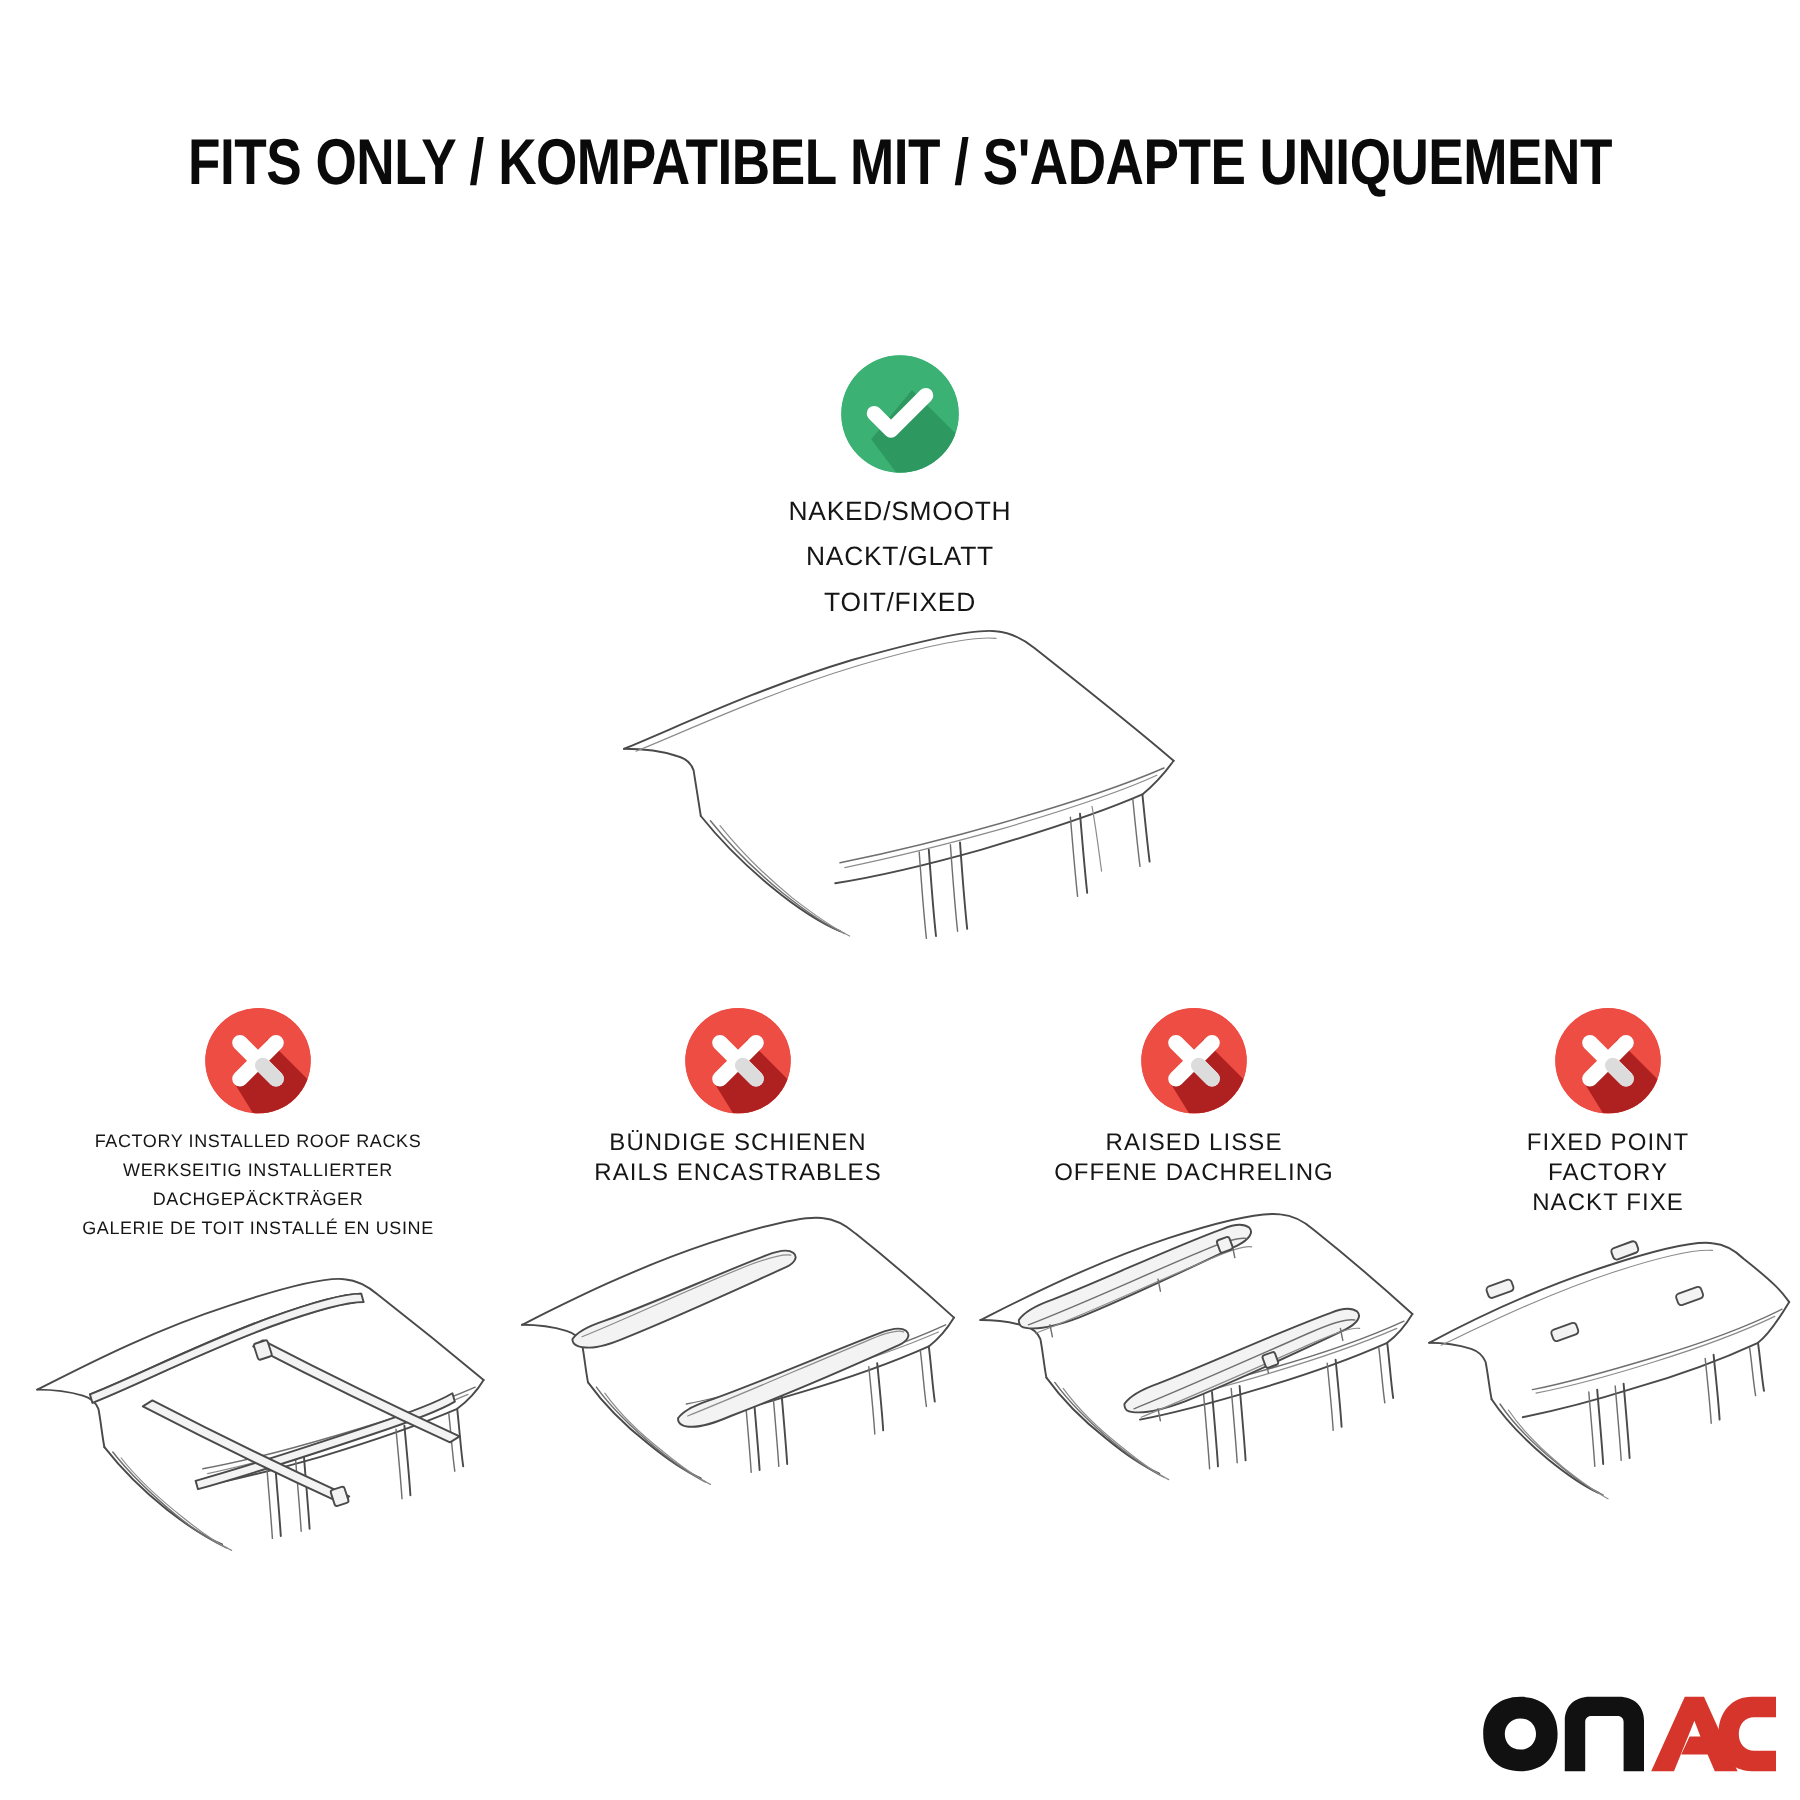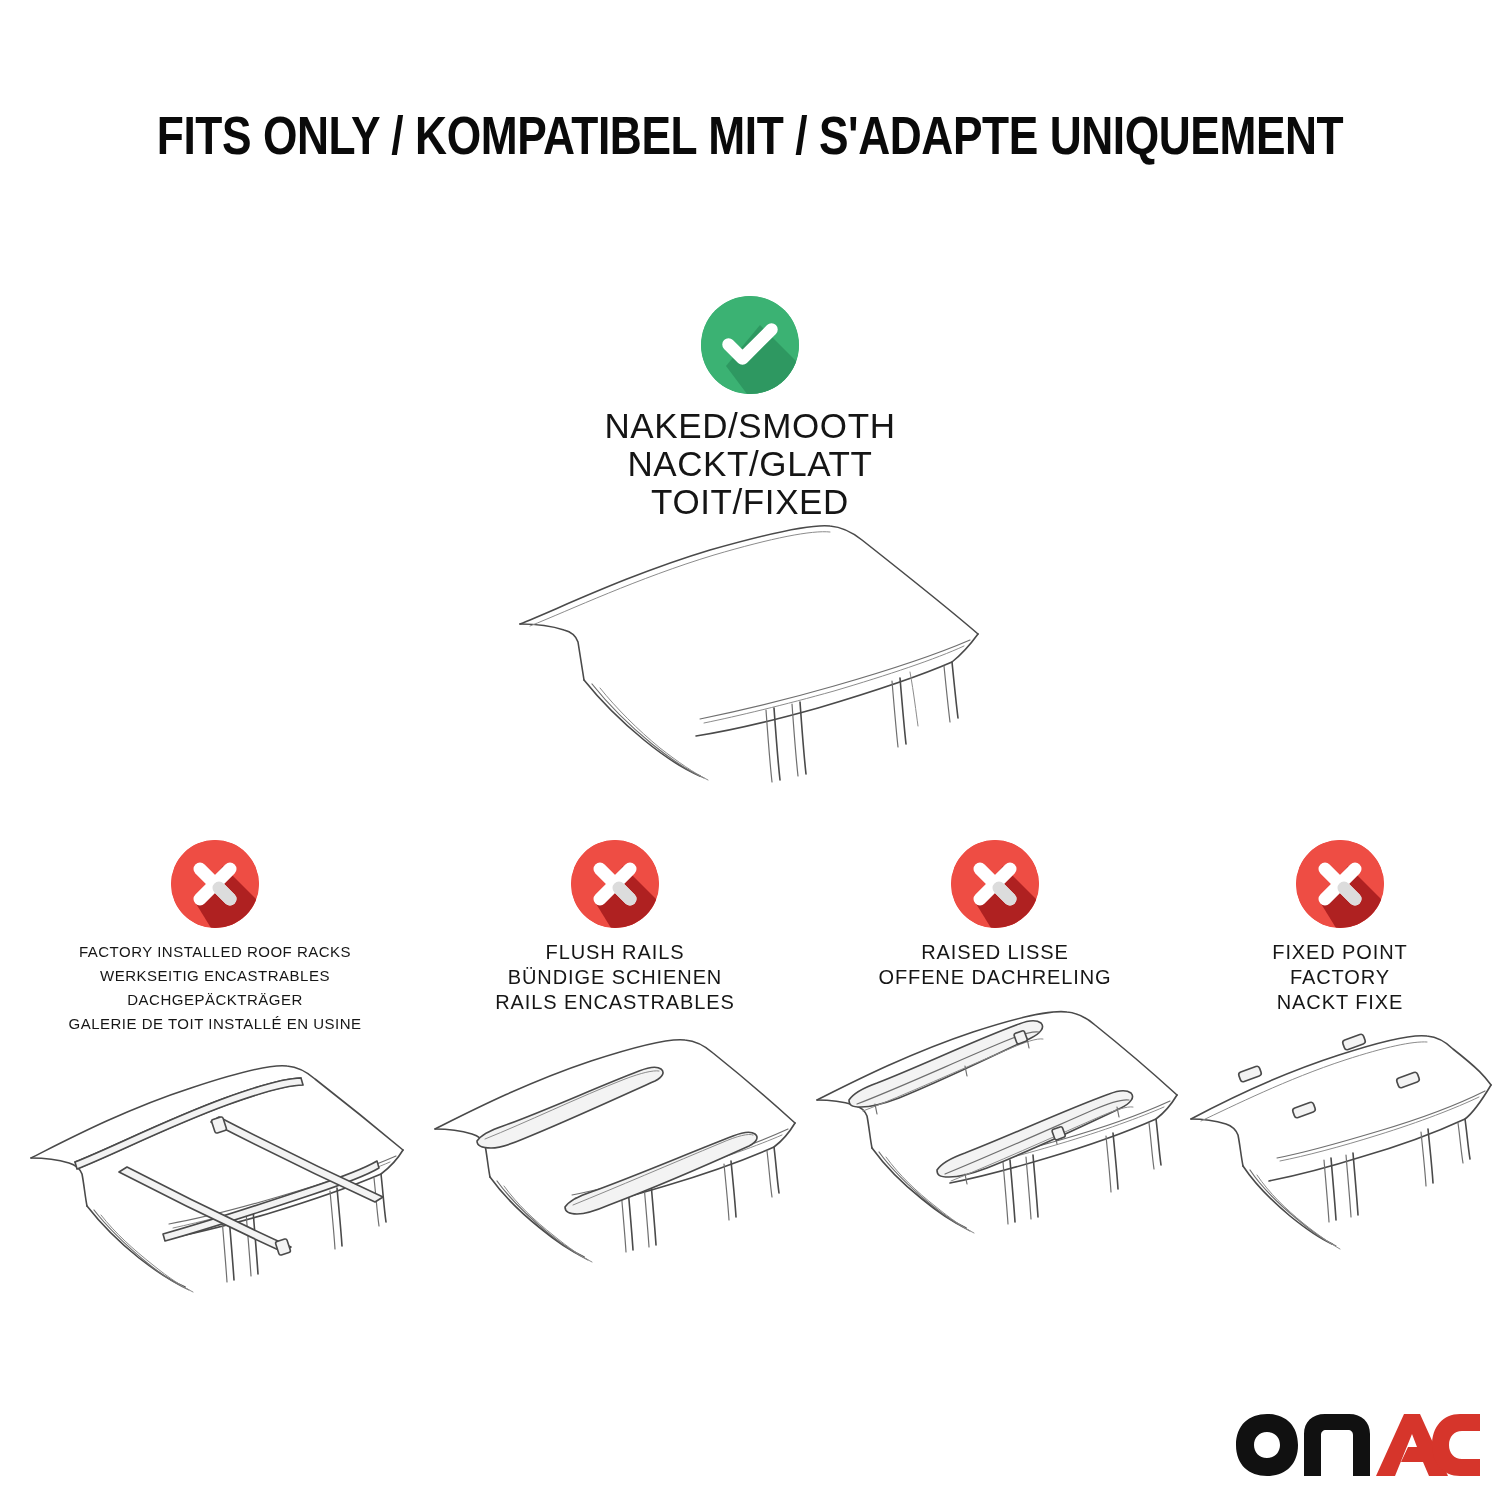--- a/index.html
+++ b/index.html
@@ -50,21 +50,21 @@
   }
   .check-badge {
     width: 98px;
     height: 98px;
     margin: 0 auto;
     background: #3bb273;
     border-radius: 50%;
   }
   .hero-labels {
     margin-top: 13px;
-    font-size: 35px;
+    font-size: 22px;
     line-height: 38px;
     letter-spacing: 0.6px;
     font-weight: 300;
     color: #151515;
   }
 
   .hero-art {
     position: absolute;
     left: 500px;
     top: 512px;
@@ -201,21 +201,21 @@
         <g stroke-linecap="round">
           <path d="M29 29 L59 59" stroke="#ffffff" stroke-width="13"></path>
           <path d="M59 29 L47 41" stroke="#ffffff" stroke-width="13"></path>
           <path d="M47 41 L29 59" stroke="#ffffff" stroke-width="13"></path>
           <path d="M48 48 L59 59" stroke="#dcdcdc" stroke-width="13"></path>
         </g>
       </svg>
     </div>
     <div class="col-labels">
       <div>FACTORY INSTALLED ROOF RACKS</div>
-      <div>WERKSEITIG ENCASTRABLES</div>
+      <div>WERKSEITIG INSTALLIERTER</div>
       <div>DACHGEPÄCKTRÄGER</div>
       <div>GALERIE DE TOIT INSTALLÉ EN USINE</div>
     </div>
     <div class="col-art">
       <svg width="400" height="250" viewBox="0 0 400 250" aria-hidden="true">
 
         <path class="ln" d="M16 108 C48 92 108 60 176 38 C224 22 256 14 272 16 C284 17 292 22 300 29 C332 54 364 80 388 100"></path>
         <path class="ln" d="M388 100 C382 110 374 118 366 124 C338 136 298 150 252 164 C210 176 172 185 150 189"></path>
         <path class="ln" d="M16 108 C30 108 44 110 54 113 C61 115 65 119 67 124 C69 134 70 146 72 156"></path>
         <path class="ln" d="M72 156 C86 174 104 192 124 208 C142 222 158 232 170 237"></path>
@@ -256,21 +256,20 @@
         <path d="M52 26 L88 62 L88 88 L40 88 L24 62 Z" fill="#ab1f20" opacity="0.95"></path>
         <g stroke-linecap="round">
           <path d="M29 29 L59 59" stroke="#ffffff" stroke-width="13"></path>
           <path d="M59 29 L47 41" stroke="#ffffff" stroke-width="13"></path>
           <path d="M47 41 L29 59" stroke="#ffffff" stroke-width="13"></path>
           <path d="M48 48 L59 59" stroke="#dcdcdc" stroke-width="13"></path>
         </g>
       </svg>
     </div>
     <div class="col-labels">
-      <div>FLUSH RAILS</div>
       <div>BÜNDIGE SCHIENEN</div>
       <div>RAILS ENCASTRABLES</div>
     </div>
     <div class="col-art">
       <svg width="380" height="250" viewBox="0 0 380 250" aria-hidden="true">
         <path class="ln" d="M10 100 C42 84 100 54 166 32 C212 17 244 9 260 11 C272 12 280 17 288 24 C318 48 348 74 370 94"></path>
         <path class="ln" d="M370 94 C364 104 357 112 349 118 C322 130 284 144 240 157 C200 169 164 178 143 182"></path>
         <path class="ln" d="M10 100 C24 100 37 102 47 105 C54 107 58 111 60 116 C62 126 63 138 65 148"></path>
         <path class="ln" d="M65 148 C78 166 96 184 115 199 C132 213 148 223 159 228"></path>
         <path class="ln2" d="M72 152 C85 170 104 188 122 203 C138 216 153 226 163 231"></path>

